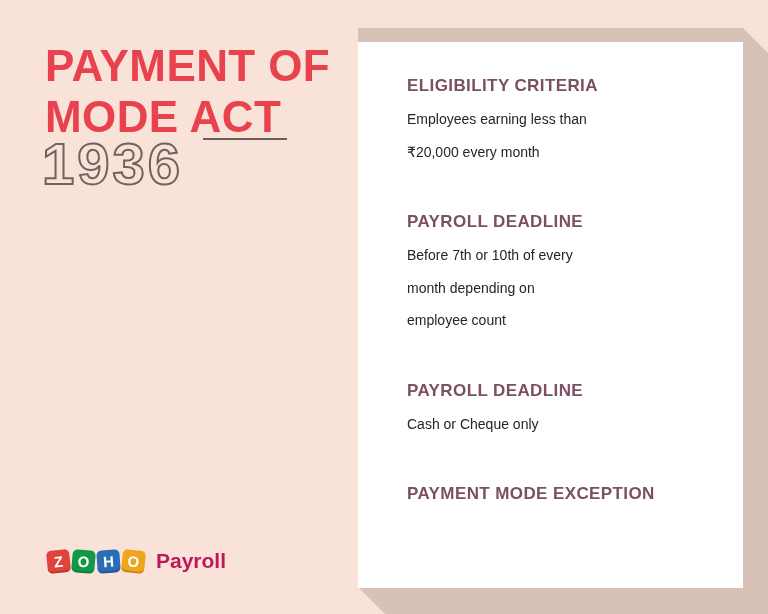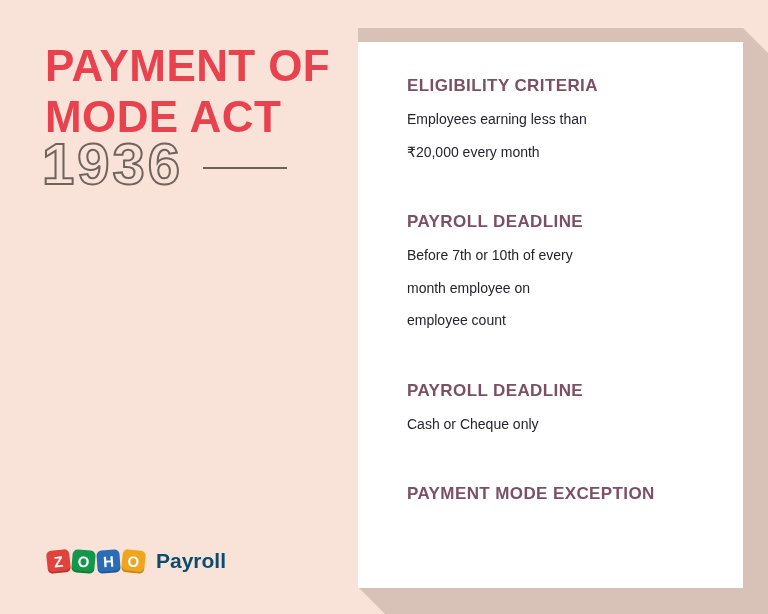--- a/index.html
+++ b/index.html
@@ -19,21 +19,20 @@
     font-weight: bold;
     font-size: 44px;
     line-height: 51px;
     letter-spacing: 0.4px;
     color: #e8424e;
   }
   .year-row {
     position: absolute;
     left: 42px; top: 130px;
     display: flex;
-    align-items: center;
   }
   .year-outline {
     font-size: 58px;
     font-weight: bold;
     letter-spacing: 3px;
     color: transparent;
     -webkit-text-stroke: 2px #70635d;
   }
   .year-dash {
     width: 84px; height: 2px;
@@ -95,21 +94,21 @@
     box-shadow: inset 0 -2px 0 rgba(0,0,0,0.18);
   }
   .tile-0 { transform: rotate(-6deg); }
   .tile-1 { transform: rotate(5deg); }
   .tile-2 { transform: rotate(-4deg); }
   .tile-3 { transform: rotate(6deg); }
   .logo-product {
     margin-left: 9px;
     font-size: 21px;
     font-weight: bold;
-    color: #0c4a6e;
+    color: #be185d;
   }
 </style>
 </head>
 <body>
 
 <div class="canvas">
 
   <div class="title-block">
     <div>PAYMENT OF</div>
     <div>MODE ACT</div>
@@ -129,21 +128,21 @@
       <div class="section-body">
         <div>Employees earning less than</div>
         <div>₹20,000 every month</div>
       </div>
     </div>
 
     <div class="section">
       <div class="section-heading">PAYROLL DEADLINE</div>
       <div class="section-body">
         <div>Before 7th or 10th of every</div>
-        <div>month employee on</div>
+        <div>month depending on</div>
         <div>employee count</div>
       </div>
     </div>
 
     <div class="section">
       <div class="section-heading">PAYROLL DEADLINE</div>
       <div class="section-body">
         <div>Cash or Cheque only</div>
       </div>
     </div>

